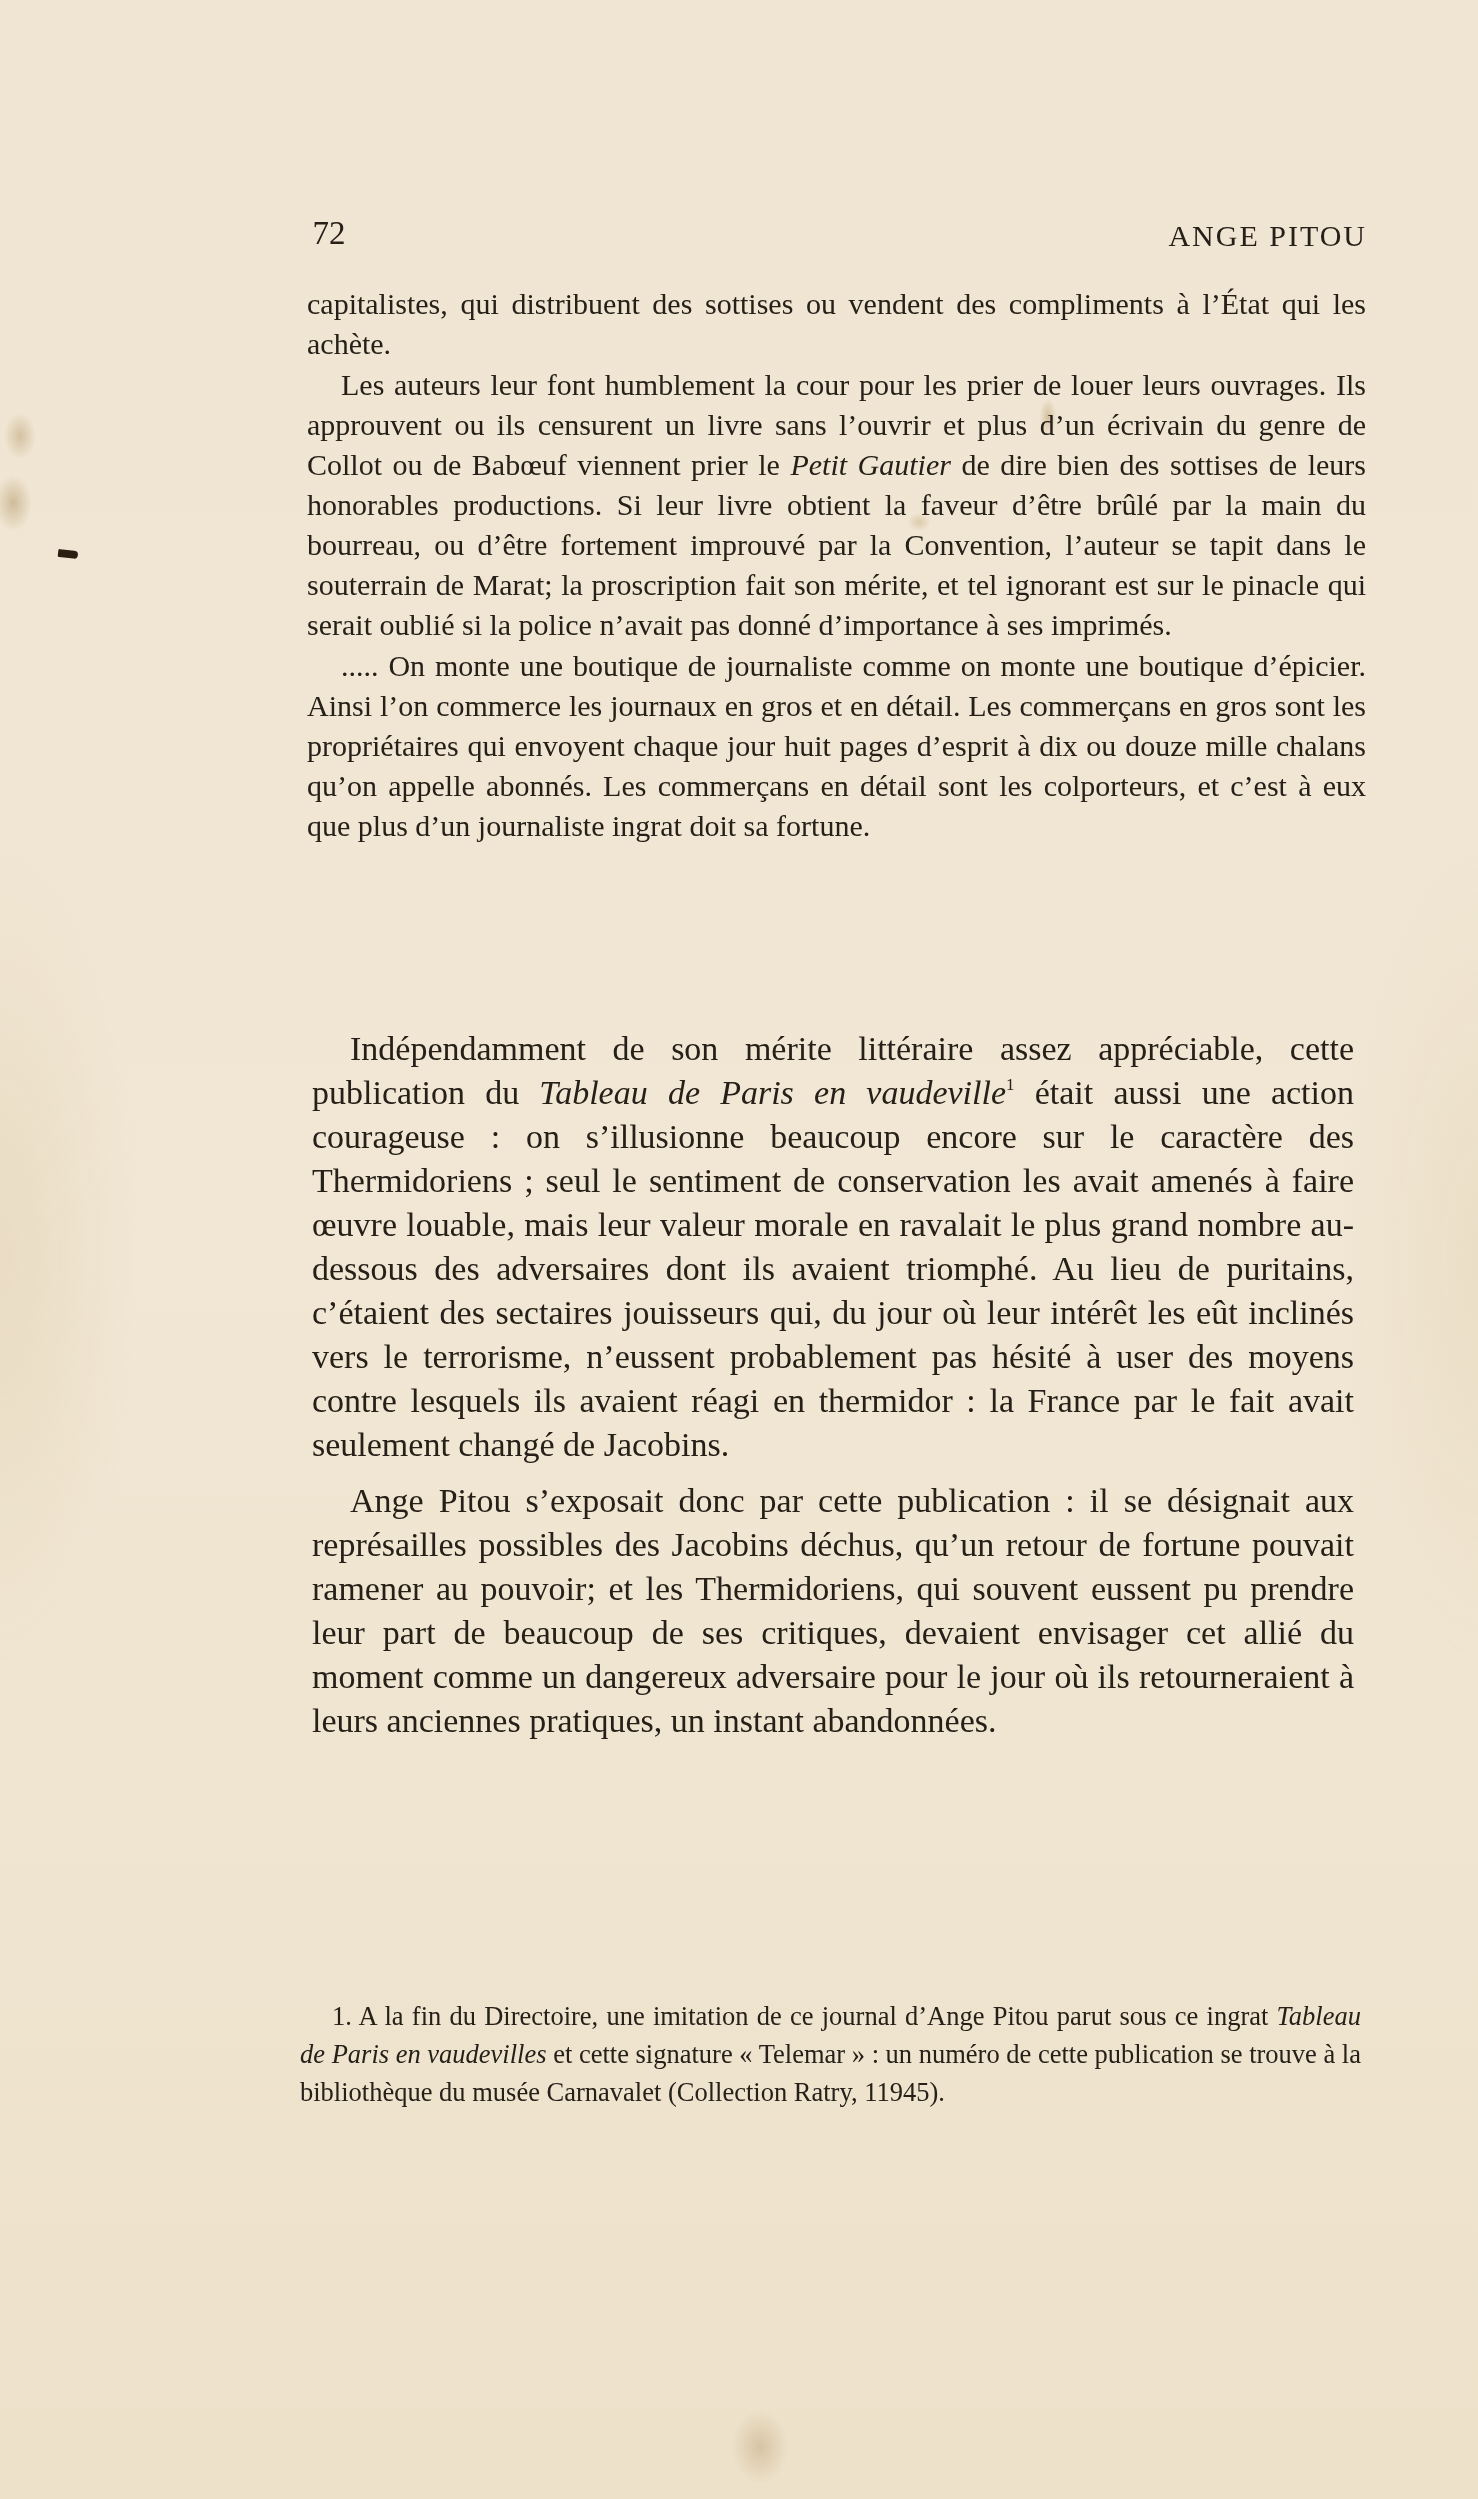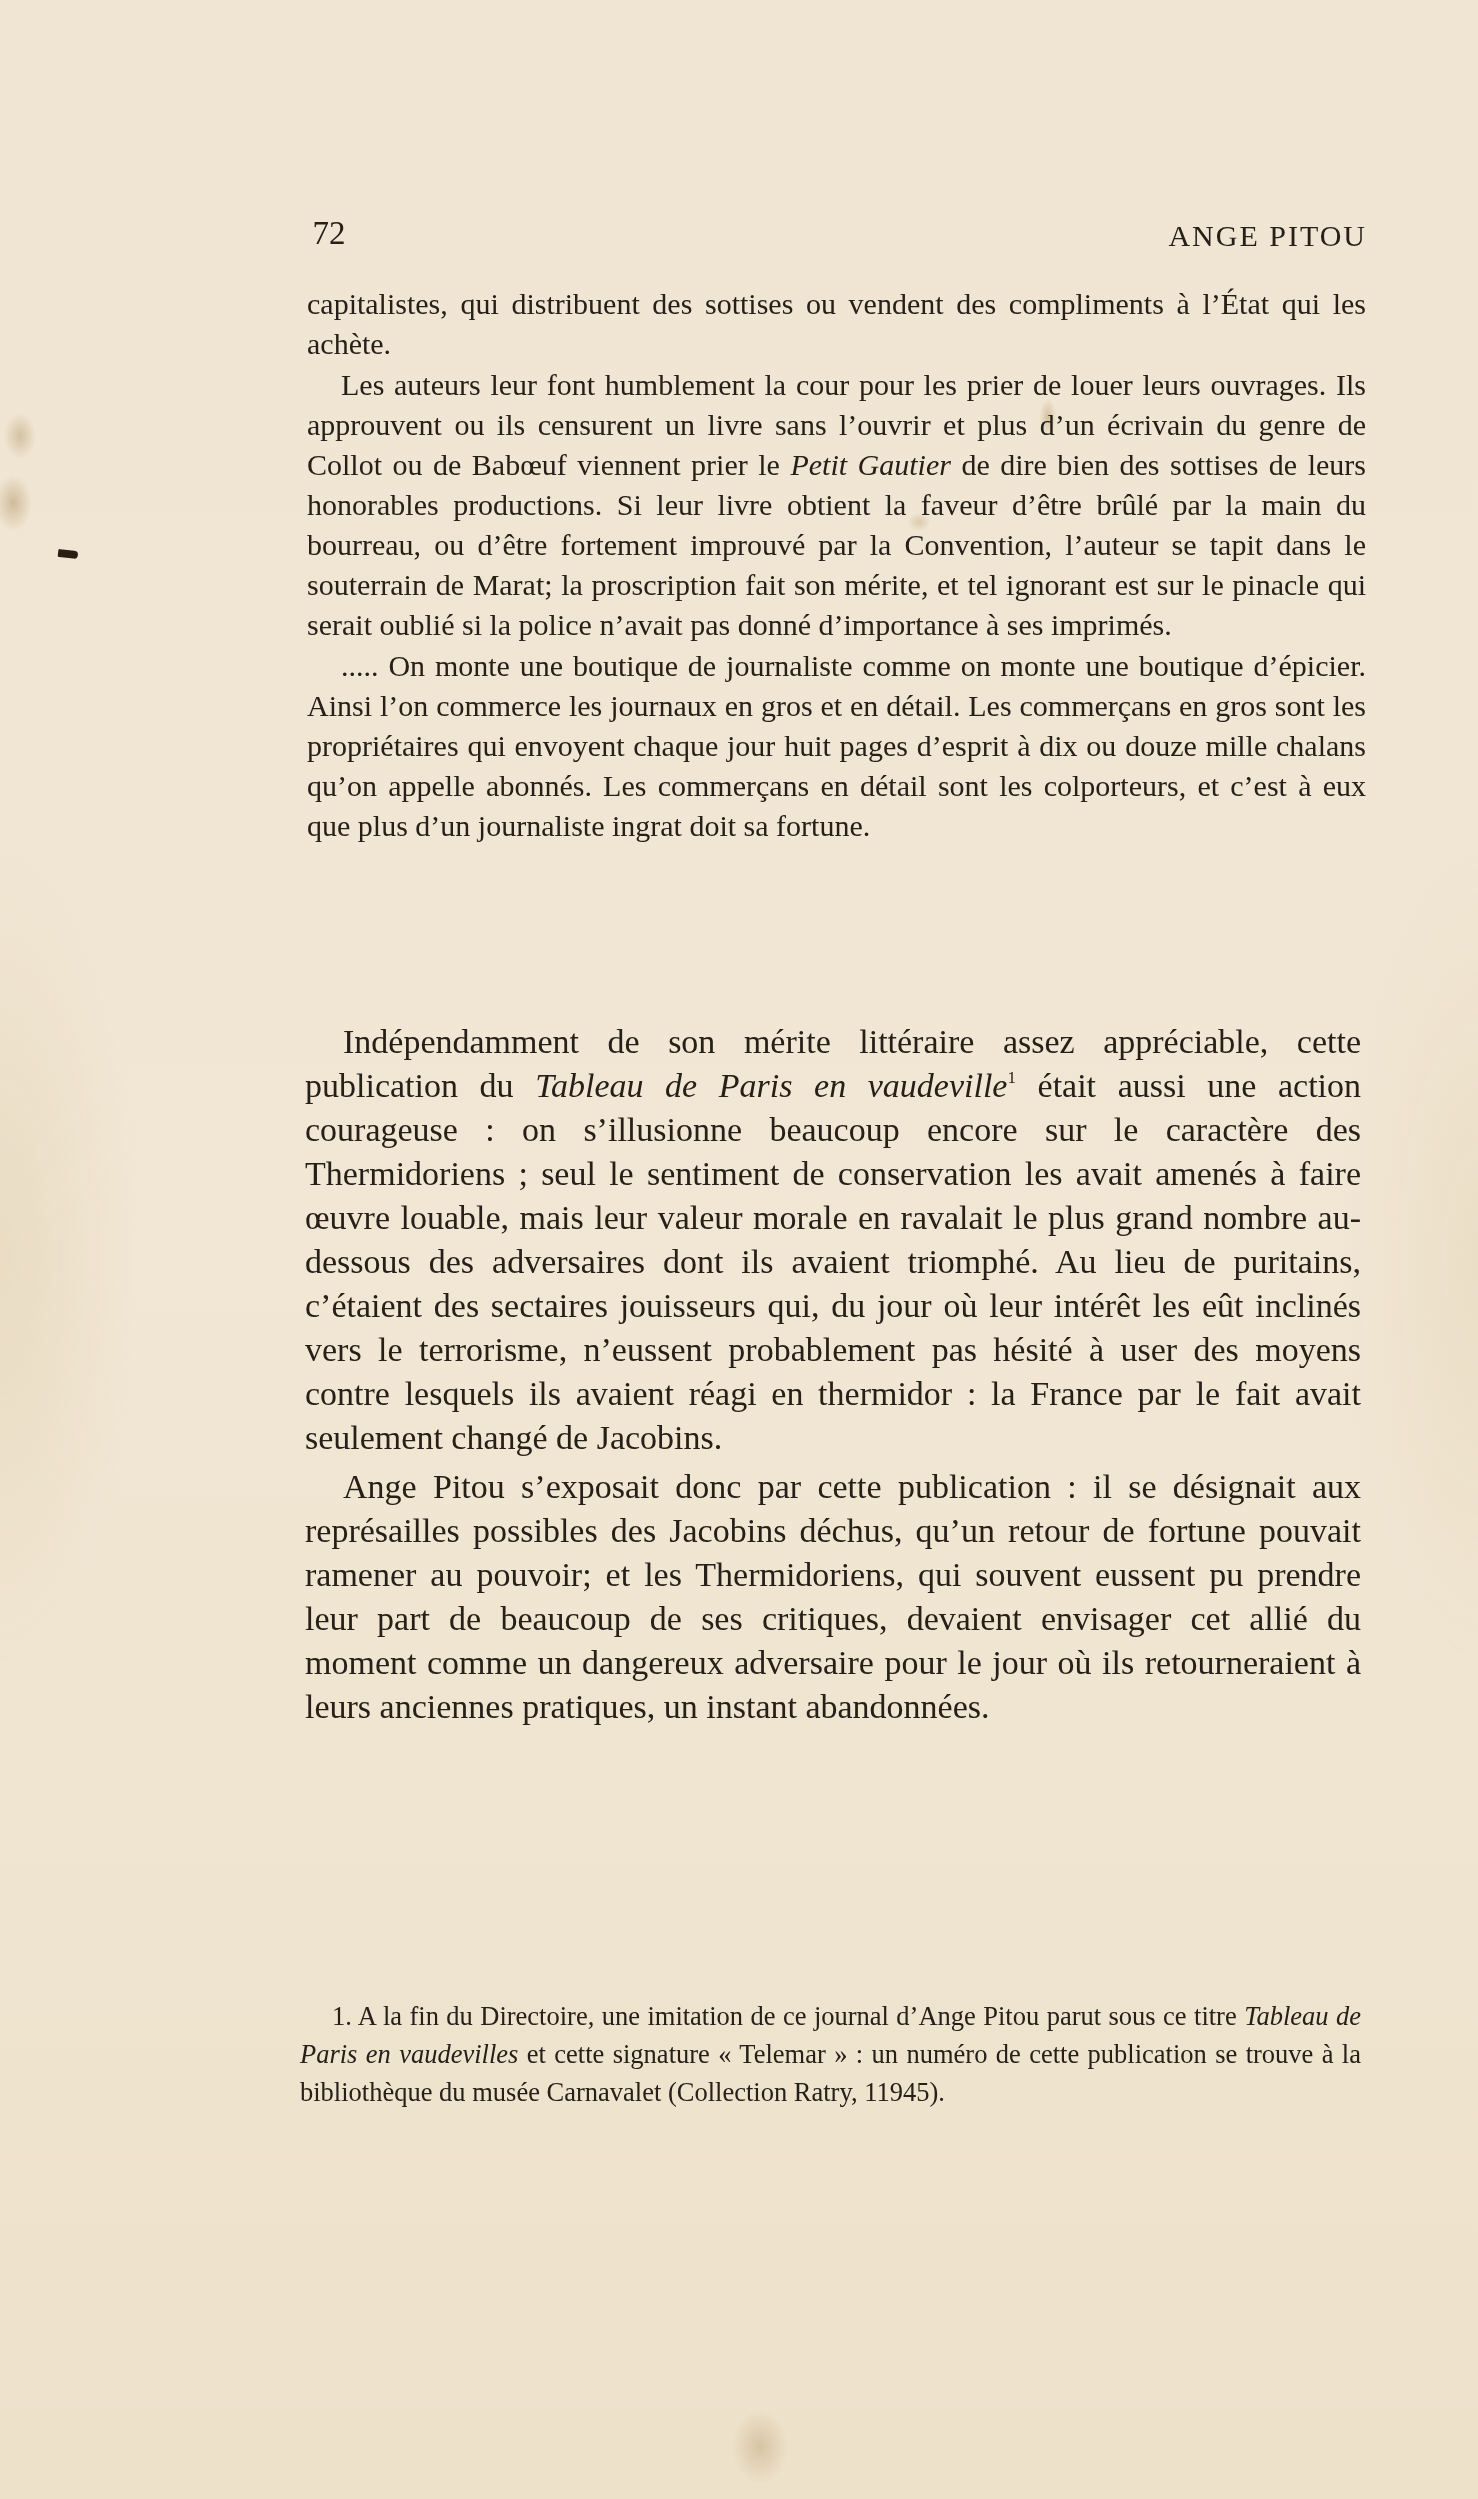--- a/index.html
+++ b/index.html
@@ -35,21 +35,21 @@
   .quote-block {
     position: absolute; left: 306px; top: 283px; width: 1061px;
     font-size: 30px; line-height: 40px; text-align: justify;
   }
   .quote-block p { margin: 1px; text-indent: 34px; }
   .quote-block p.no-indent { text-indent: 0; }
   .main-text {
     position: absolute; left: 300px; top: 1015px; width: 1066px;
     font-size: 34px; line-height: 44px; text-align: justify;
   }
-  .main-text p { margin: 5px; text-indent: 38px; }
+  .main-text p { margin: 12px; text-indent: 38px; }
   .footnotes {
     position: absolute; left: 300px; top: 1997px; width: 1061px;
     font-size: 26.5px; line-height: 38px; text-align: justify;
   }
   .footnotes p { margin: 0; text-indent: 32px; }
   em { }
   sup { font-size: 17px; vertical-align: 14.5px; line-height: 0; }
 </style>
 </head>
 <body>
@@ -77,16 +77,16 @@
   <p>
     <span>Indépendamment de son mérite littéraire assez appréciable, cette publication du </span><em>Tableau de Paris en vaudeville</em><sup>1</sup><span> était aussi une action courageuse : on s’illusionne beaucoup encore sur le caractère des Thermidoriens ; seul le sentiment de conservation les avait amenés à faire œuvre louable, mais leur valeur morale en ravalait le plus grand nombre au-dessous des adversaires dont ils avaient triomphé. Au lieu de puritains, c’étaient des sectaires jouisseurs qui, du jour où leur intérêt les eût inclinés vers le terrorisme, n’eussent probablement pas hésité à user des moyens contre lesquels ils avaient réagi en thermidor : la France par le fait avait seulement changé de Jacobins.</span>
   </p>
   <p>
     <span>Ange Pitou s’exposait donc par cette publication : il se désignait aux représailles possibles des Jacobins déchus, qu’un retour de fortune pouvait ramener au pouvoir; et les Thermidoriens, qui souvent eussent pu prendre leur part de beaucoup de ses critiques, devaient envisager cet allié du moment comme un dangereux adversaire pour le jour où ils retourneraient à leurs anciennes pratiques, un instant abandonnées.</span>
   </p>
 </section>
 
 <section class="footnotes">
   <p>
-    <span>1.</span><span> A la fin du Directoire, une imitation de ce journal d’Ange Pitou parut sous ce titre </span><em>Tableau de Paris en vaudevilles</em><span> et cette signature « Telemar » : un numéro de cette publication se trouve à la bibliothèque du musée Carnavalet (Collection Ratry, 11945).</span>
+    <span>1.</span><span> A la fin du Directoire, une imitation de ce journal d’Ange Pitou parut sous ce ingrat </span><em>Tableau de Paris en vaudevilles</em><span> et cette signature « Telemar » : un numéro de cette publication se trouve à la bibliothèque du musée Carnavalet (Collection Ratry, 11945).</span>
   </p>
 </section>
 
 
 </body></html>

